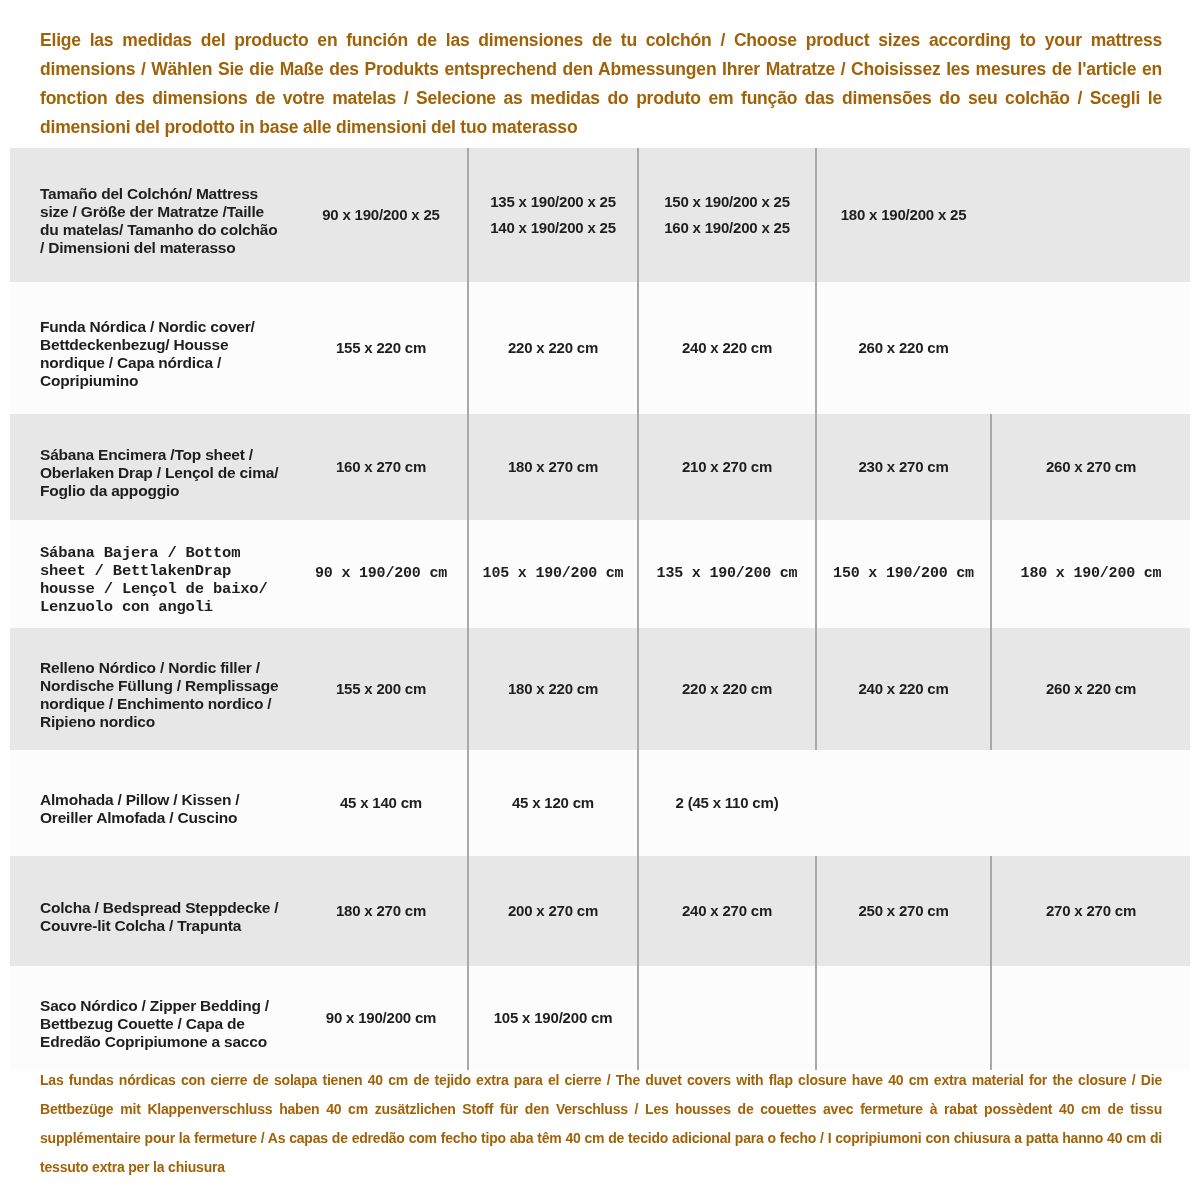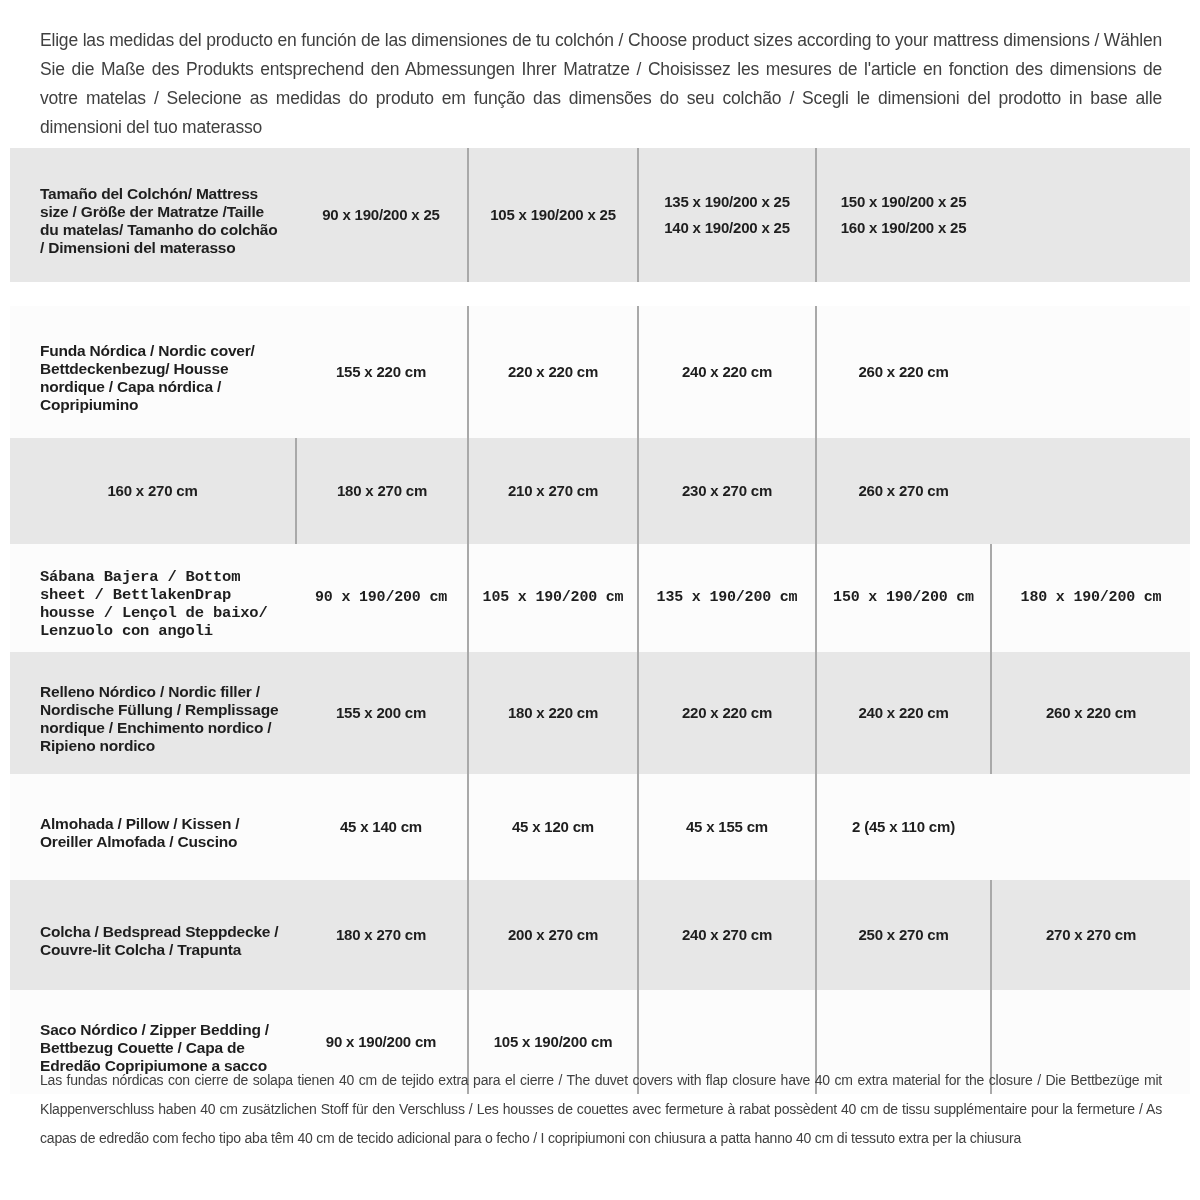--- a/index.html
+++ b/index.html
@@ -4,22 +4,22 @@
 <style>
   html,body{margin:0;padding:0}
   body{
     width:1200px;height:1200px;position:relative;overflow:hidden;
     background:#ffffff;
     font-family:"Liberation Sans","DejaVu Sans",sans-serif;
     color:var(--text,#1e1e1e);
   }
   .para{
     position:absolute;left:40px;width:1122px;
-    font-weight:normal;text-align:justify;text-align-last:left;
-    letter-spacing:-0.2px;color:#404040;
+    font-weight:bold;text-align:justify;text-align-last:left;
+    letter-spacing:-0.2px;color:#a16207;
   }
   #intro{top:26px;font-size:17.5px;line-height:29px}
   #footnote{top:1066px;font-size:14px;line-height:29px}
 
   .size-table{position:absolute;left:10px;top:148px;width:1180px}
   .trow{display:grid;grid-template-columns:285px 172px 170px 178px 175px 200px}
   .shade{background:var(--row-shade,#e7e7e7)}
   .light{background:var(--row-light,#fcfcfc)}
   .cell{
     display:flex;flex-direction:column;align-items:center;justify-content:center;
@@ -39,39 +39,40 @@
 
 <div id="intro" class="para">Elige las medidas del producto en función de las dimensiones de tu colchón / Choose product sizes according to your mattress dimensions / Wählen Sie die Maße des Produkts entsprechend den Abmessungen Ihrer Matratze / Choisissez les mesures de l'article en fonction des dimensions de votre matelas / Selecione as medidas do produto em função das dimensões do seu colchão / Scegli le dimensioni del prodotto in base alle dimensioni del tuo materasso</div>
 
 <div class="size-table">
     <div class="trow shade" style="height: 134px;">
       <div class="cell label-cell">Tamaño del Colchón/ Mattress size / Größe der Matratze /Taille du matelas/ Tamanho do colchão / Dimensioni del materasso</div>
       <div class="cell col-head">
         <div>90 x 190/200 x 25</div>
       </div>
       <div class="cell col-head vline">
-        <div>105 x 190/200 x 25</div>
-      </div>
-      <div class="cell col-head vline">
         <div>135 x 190/200 x 25</div>
         <div>140 x 190/200 x 25</div>
       </div>
       <div class="cell col-head vline">
         <div>150 x 190/200 x 25</div>
         <div>160 x 190/200 x 25</div>
       </div>
+      <div class="cell col-head vline">
+        <div>180 x 190/200 x 25</div>
+      </div>
     </div>
-    <div class="trow light" style="height: 132px; margin-top: 24px;">
+    <div class="trow light" style="height: 132px;">
       <div class="cell label-cell">Funda Nórdica /  Nordic cover/ Bettdeckenbezug/ Housse nordique  / Capa nórdica / Copripiumino</div>
       <div class="cell val">155 x 220 cm</div>
       <div class="cell val vline">220 x 220 cm</div>
       <div class="cell val vline">240 x 220 cm</div>
       <div class="cell val vline">260 x 220 cm</div>
     </div>
     <div class="trow shade" style="height: 106px;">
+      <div class="cell label-cell">Sábana Encimera /Top sheet / Oberlaken Drap / Lençol de cima/ Foglio da appoggio</div>
       <div class="cell val">160 x 270 cm</div>
       <div class="cell val vline">180 x 270 cm</div>
       <div class="cell val vline">210 x 270 cm</div>
       <div class="cell val vline">230 x 270 cm</div>
       <div class="cell val vline">260 x 270 cm</div>
     </div>
     <div class="trow light" style="height: 108px; font-family: Liberation Mono, monospace;">
       <div class="cell label-cell">Sábana Bajera / Bottom sheet / BettlakenDrap housse / Lençol de baixo/ Lenzuolo con angoli</div>
       <div class="cell val">90 x 190/200 cm</div>
       <div class="cell val vline">105 x 190/200 cm</div>
@@ -84,21 +85,20 @@
       <div class="cell val">155 x 200 cm</div>
       <div class="cell val vline">180 x 220 cm</div>
       <div class="cell val vline">220 x 220 cm</div>
       <div class="cell val vline">240 x 220 cm</div>
       <div class="cell val vline">260 x 220 cm</div>
     </div>
     <div class="trow light" style="height: 106px;">
       <div class="cell label-cell">Almohada  / Pillow / Kissen / Oreiller Almofada / Cuscino</div>
       <div class="cell val">45 x 140 cm</div>
       <div class="cell val vline">45 x 120 cm</div>
-      <div class="cell val vline">45 x 155 cm</div>
       <div class="cell val vline">2 (45 x 110 cm)</div>
     </div>
     <div class="trow shade" style="height: 110px;">
       <div class="cell label-cell">Colcha / Bedspread Steppdecke / Couvre-lit Colcha / Trapunta</div>
       <div class="cell val">180 x 270 cm</div>
       <div class="cell val vline">200 x 270 cm</div>
       <div class="cell val vline">240 x 270 cm</div>
       <div class="cell val vline">250 x 270 cm</div>
       <div class="cell val vline">270 x 270 cm</div>
     </div>

